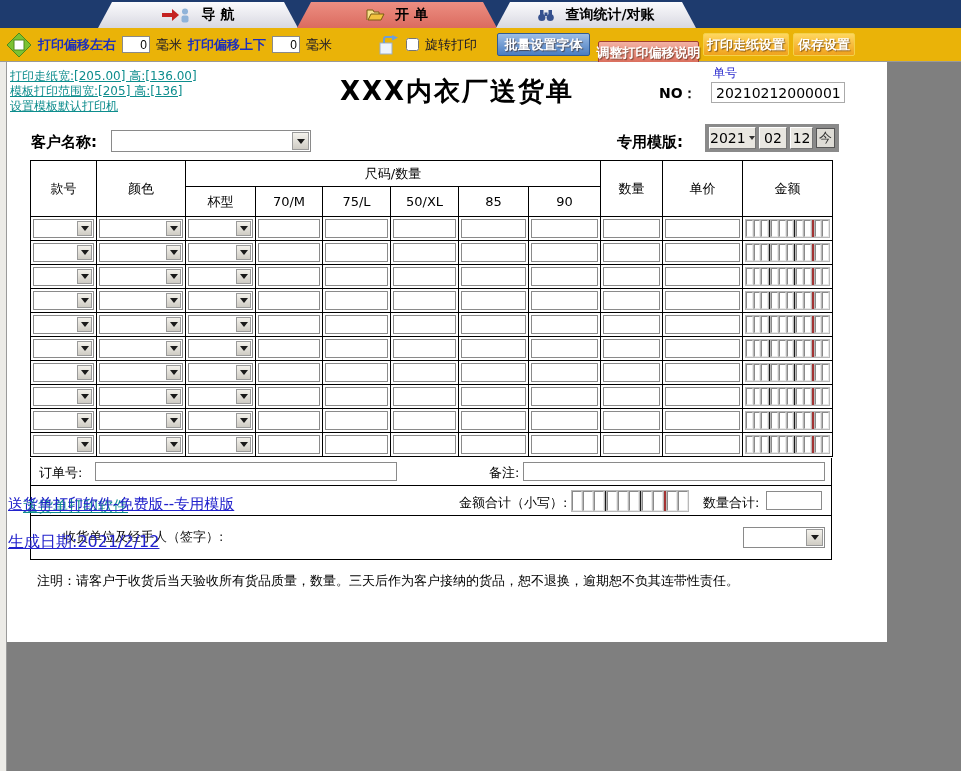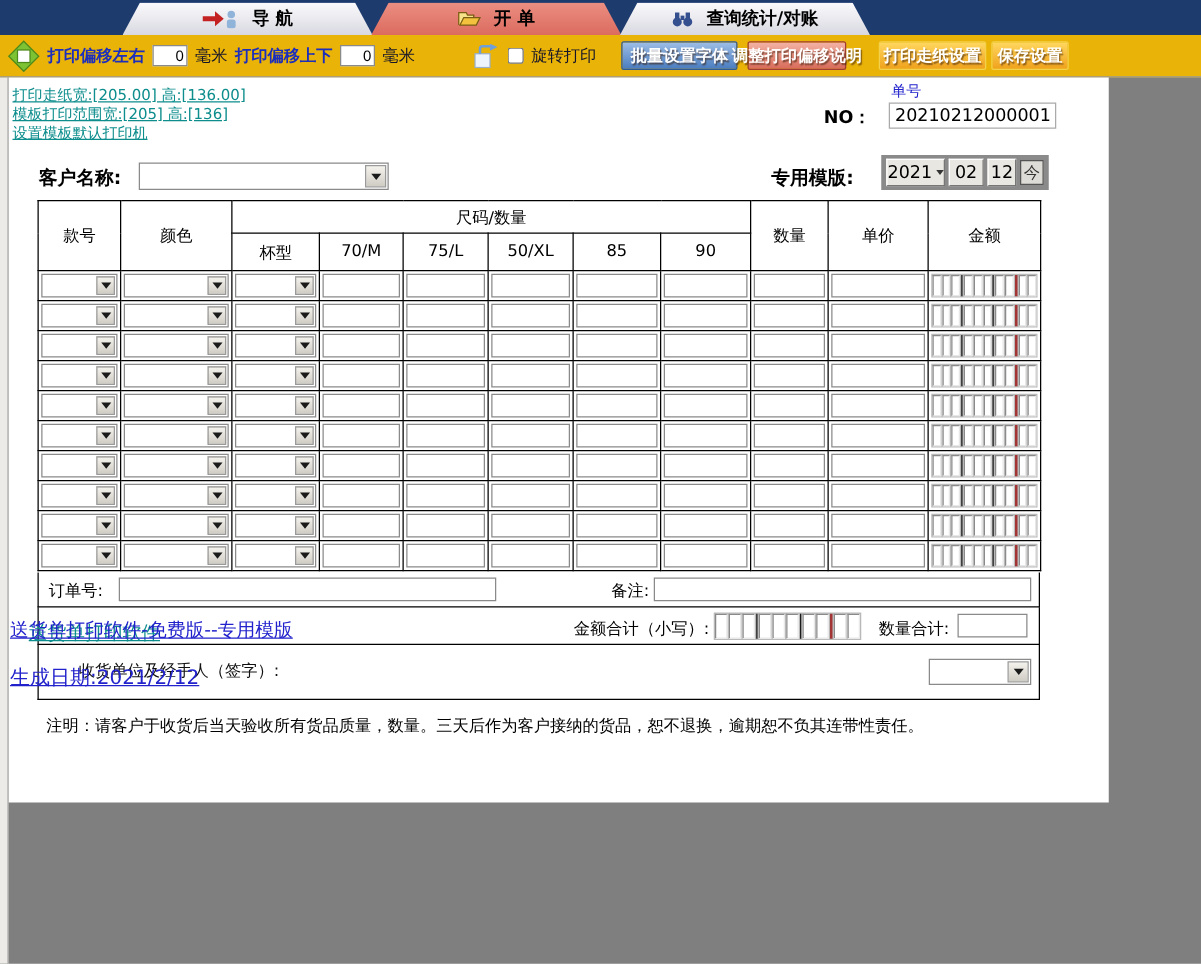--- a/index.html
+++ b/index.html
@@ -31,21 +31,21 @@
   .lbl-blue { color:#1c2fbc; font-weight:bold; font-size:13px; white-space:nowrap; }
   .lbl-dark { color:#15152a; font-size:13px; white-space:nowrap; }
   .num-input { width:28px; height:17px; border:1px solid #8a8a8a; text-align:right; font-size:12px; padding-right:2px; background:#fff; }
   .chk { width:13px; height:13px; margin:0; }
   .btn {
     position:absolute; top:5px; height:23px; display:flex; align-items:center; justify-content:center;
     font-size:13px; font-weight:bold; color:#fff; border-radius:2px;
     text-shadow:1px 1px 1px rgba(60,30,10,.6); cursor:default; white-space:nowrap;
   }
   .btn-blue   { background:linear-gradient(#9dbde5,#4a7dc0); border:1px solid #2f5b94; left:497px; width:93px; }
-  .btn-red    { background:linear-gradient(#f3b2a4,#d96c5b); border:1px solid #a03d32; left:598px; width:79px; }
+  .btn-red    { background:linear-gradient(#f3b2a4,#d96c5b); border:1px solid #a03d32; left:598px; width:101px;margin-top:8px; }
   .btn-orange1{ background:linear-gradient(#ffd75e,#f0a21d); border:1px solid #f3d14a; left:703px; width:86px; }
   .btn-orange2{ background:linear-gradient(#ffd75e,#f0a21d); border:1px solid #f3d14a; left:793px; width:62px; }
 
   .left-strip { position:absolute; left:0; top:62px; width:7px; height:709px; background:#ecebe7; border-right:1px solid #9a9a9a; }
 
   
   .doc { position:absolute; left:7px; top:62px; width:880px; height:580px; background:#fff; }
   .tpl-link { position:absolute; left:3px; color:#0e8d8d; font-size:12px; text-decoration:underline; white-space:nowrap; cursor:default; }
   .doc-title { position:absolute; left:230px; top:12px; width:440px; text-align:center; font-size:26px; font-weight:bold; letter-spacing:2px; color:#000; }
   .no-label { position:absolute; left:706px; top:3px; color:#2222cc; font-size:12px; }
@@ -165,20 +165,21 @@
   <div class="btn btn-orange2">保存设置</div>
 </div>
 
 <div class="left-strip"></div>
 
 <div class="doc">
   <a class="tpl-link" style="top:6px">打印走纸宽:[205.00] 高:[136.00]</a>
   <a class="tpl-link" style="top:21px">模板打印范围宽:[205] 高:[136]</a>
   <a class="tpl-link" style="top:36px">设置模板默认打印机</a>
 
+  <div class="doc-title">XXX内衣厂送货单</div>
 
   <div class="no-label">单号</div>
   <div class="no-prefix">NO：</div>
   <input class="no-input" value="20210212000001" style="">
 
   <div class="cust-label">客户名称:</div>
   <div class="combo cust-combo">
     <span class="dd-btn">
         <span class="tri"></span>
       </span>

